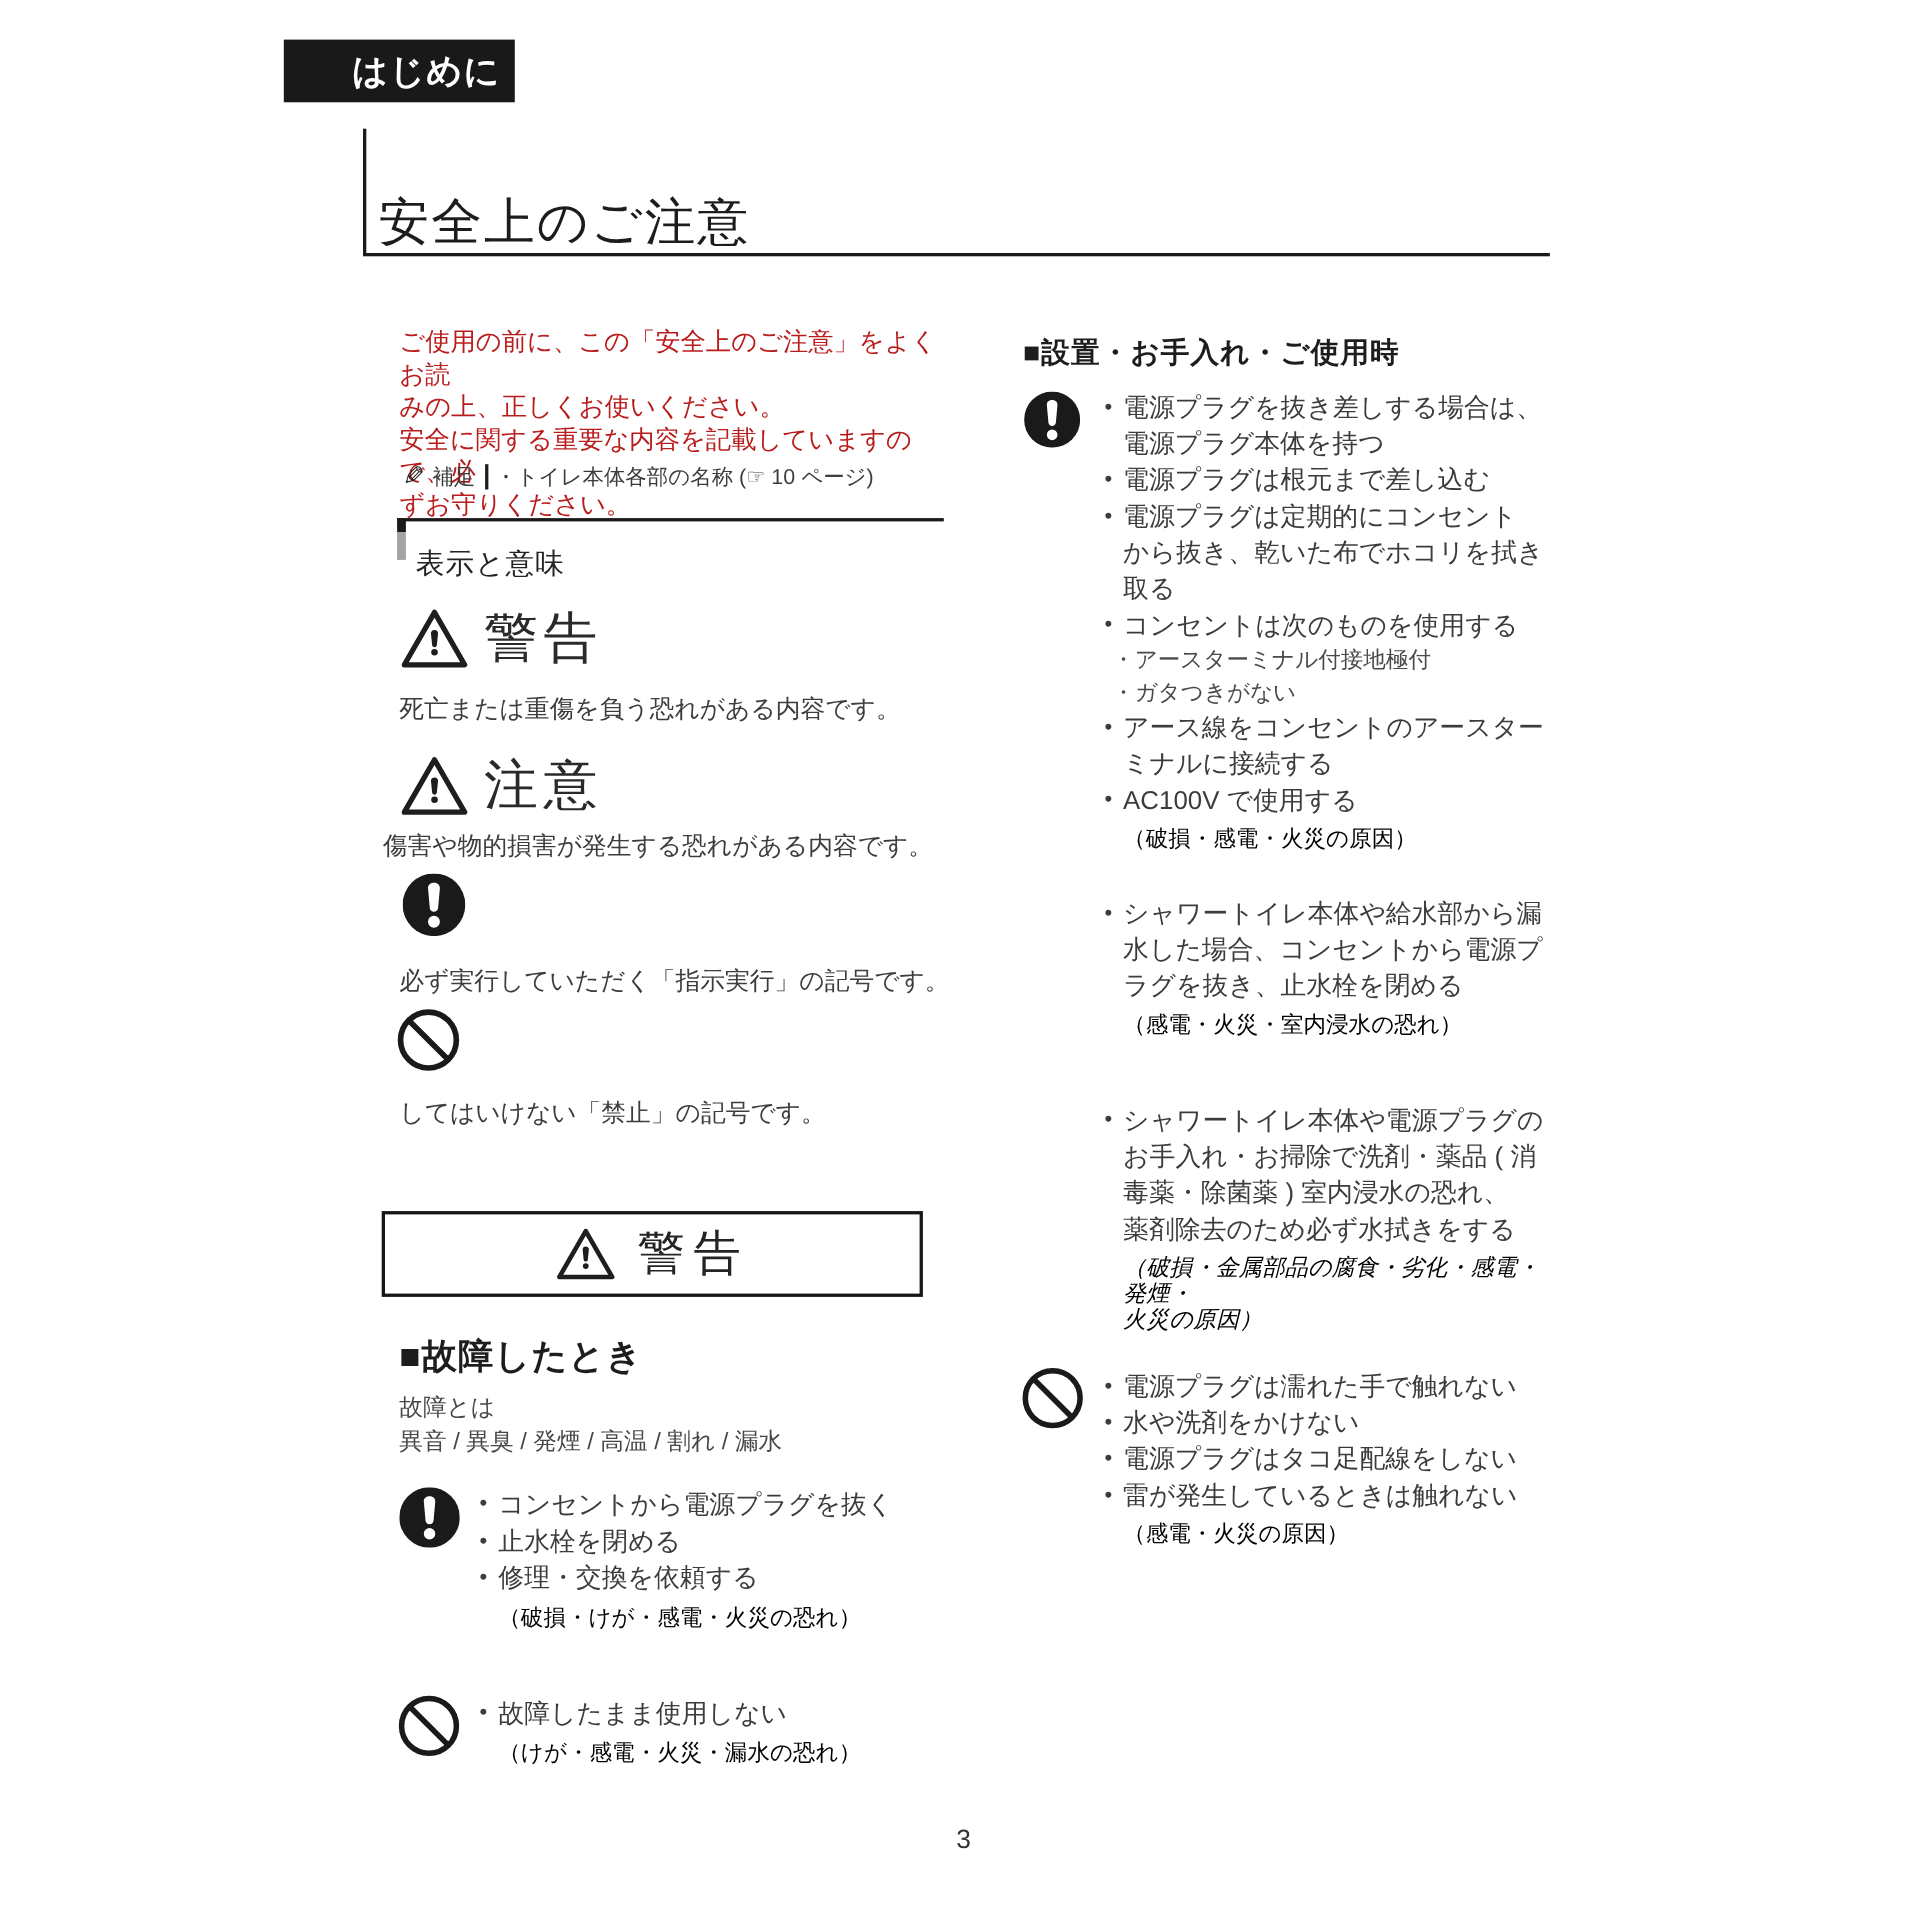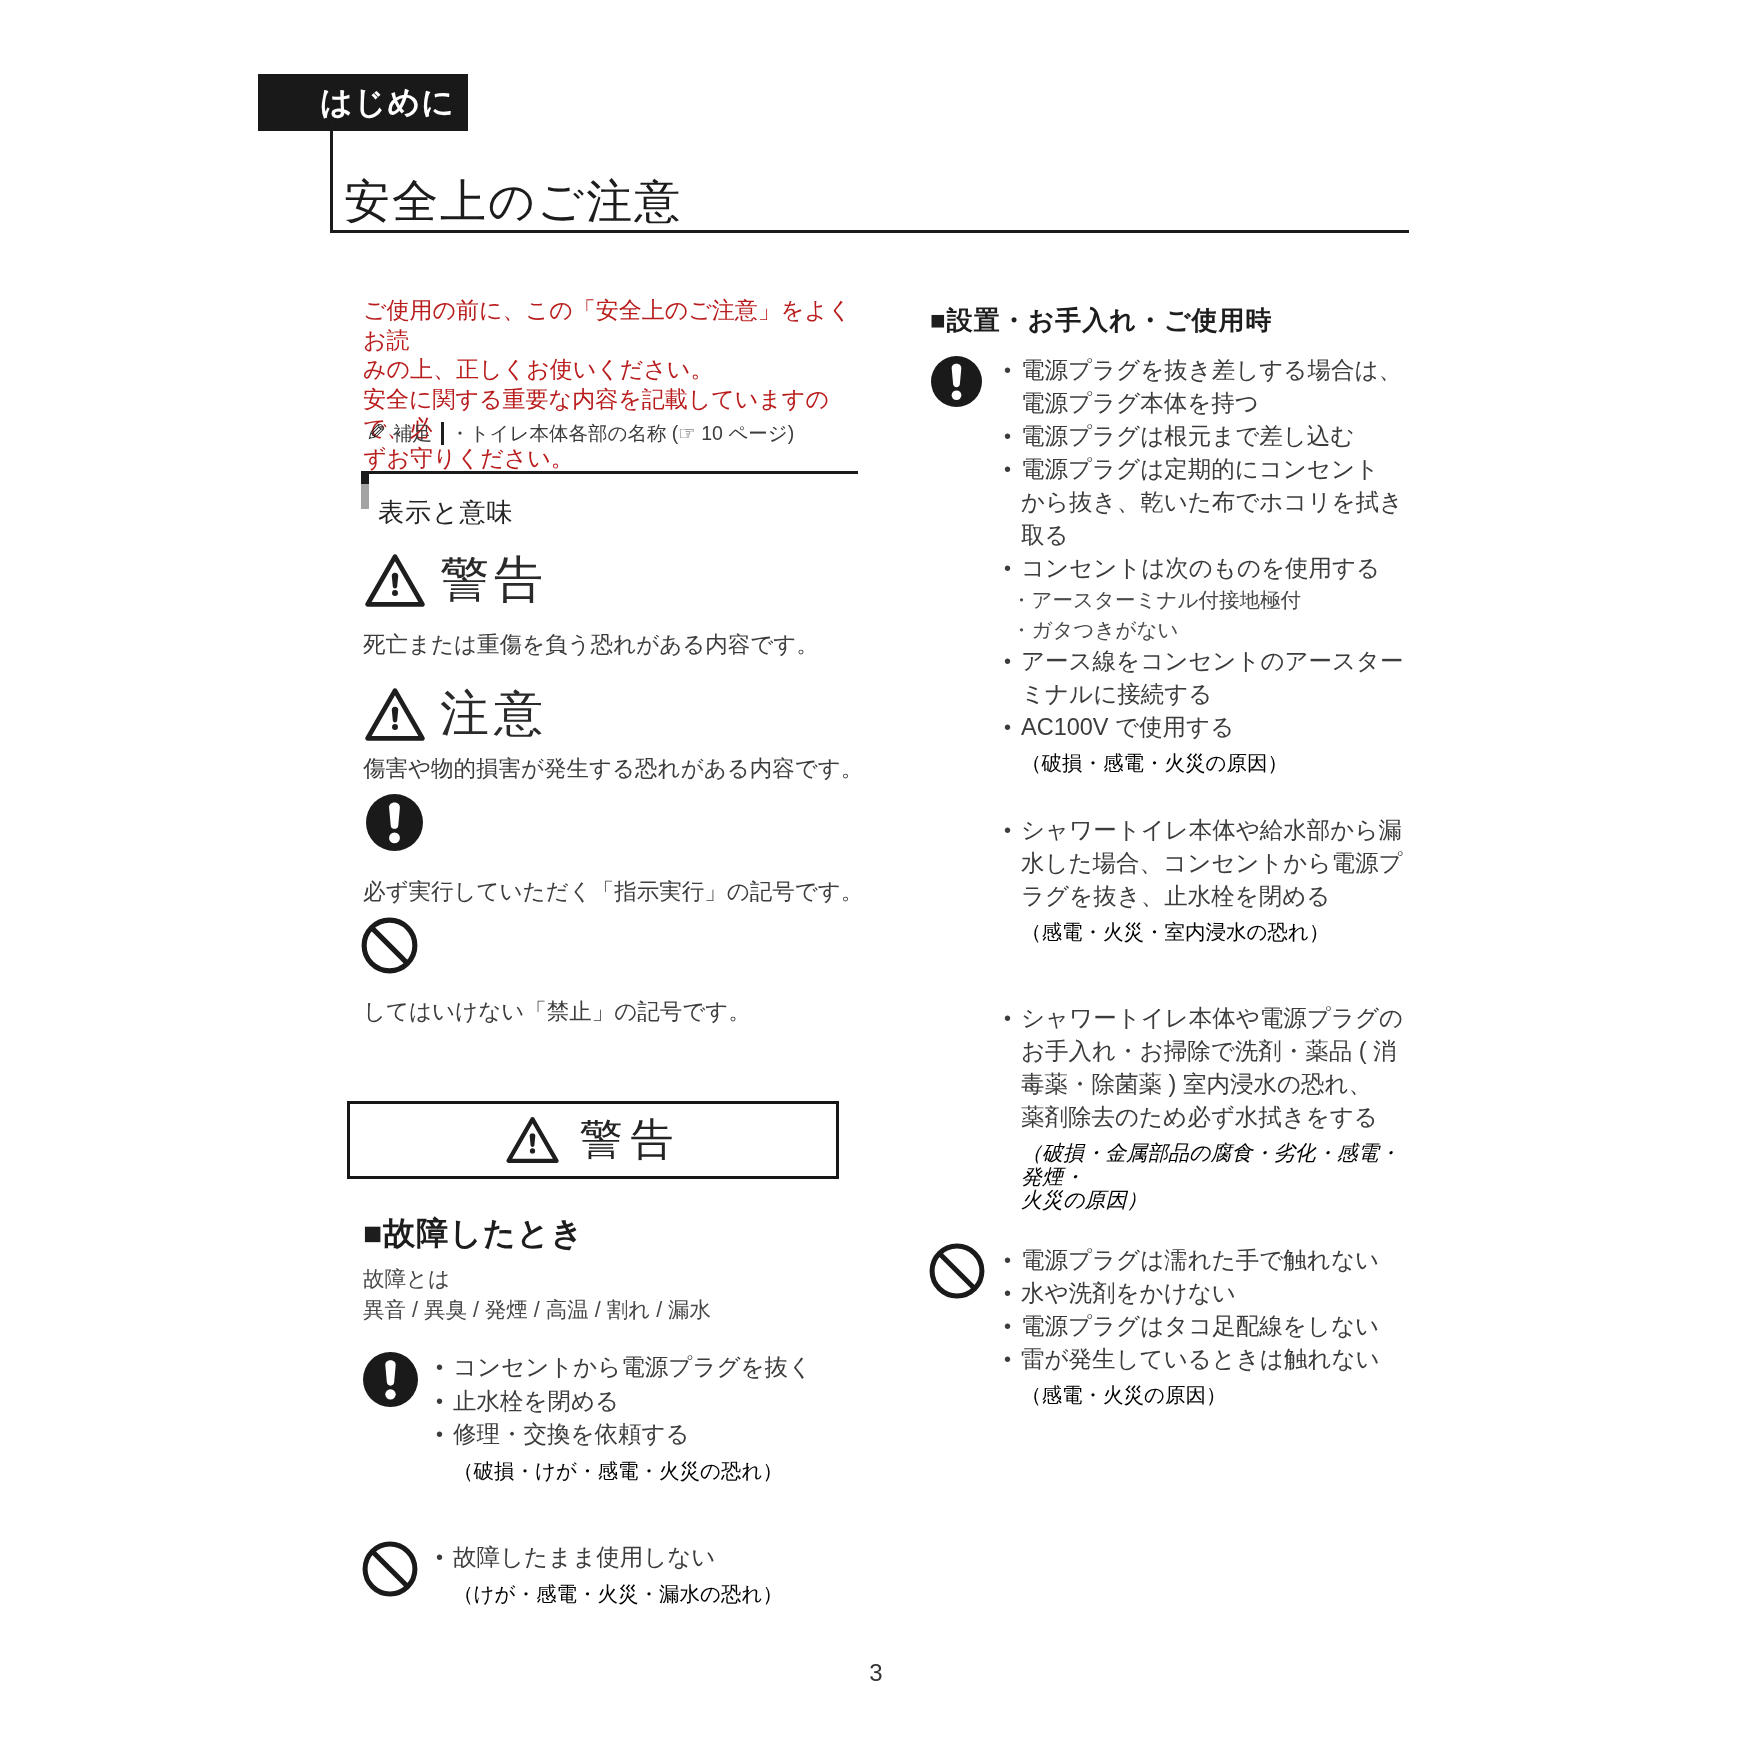--- a/index.html
+++ b/index.html
@@ -8,21 +8,20 @@
     font-family:"Liberation Sans","DejaVu Sans",sans-serif;
     color:#3a3a3a; overflow:hidden;
   }
   .abs { position:absolute; }
 
   
   .tab {
     left:258px; top:36px; width:210px; height:57px; background:#191919;
     display:flex; align-items:center; justify-content:flex-end; padding-right:13px;
     box-sizing:border-box;
-    margin-top:38px;
   }
   .tab span { color:#ffffff; font-size:32px; font-weight:bold; letter-spacing:1px; }
 
   
   .title-vline { left:330px; top:117px; width:3px; height:114px; background:#1a1a1a; }
   .page-title { left:344px; top:176px; font-size:46px; line-height:1.1; color:#1c1c1c; letter-spacing:2px; margin:0; font-weight:normal; }
   .title-hline { left:330px; top:230px; width:1079px; height:3px; background:#1a1a1a; }
 
   .pre { white-space:pre-line; }
 
@@ -111,21 +110,21 @@
   <div class="abs big-sign" style="left:364px; top:681px;">
     <span>
       <svg width="62" height="55" viewBox="0 0 104 92">
         <path d="M52 6 L98 86 L6 86 Z" fill="none" stroke="#1e1e1e" stroke-width="8" stroke-linejoin="round"></path>
         <path d="M52 33 c-3.6 0 -5.7 2.4 -5.4 5.4 l1.8 18 a3.7 3.7 0 0 0 7.2 0 l1.8 -18 c.3 -3 -1.8 -5.4 -5.4 -5.4 Z" fill="#1e1e1e"></path>
         <circle cx="52" cy="67" r="5" fill="#1e1e1e"></circle>
       </svg>
     </span>
     <span class="lbl">注意</span>
   </div>
-  <div class="abs desc" style="left:363px; top:753px;">傷害や物的損害が発生する恐れがある内容です。</div>
+  <div class="abs desc" style="left:348px; top:753px;">傷害や物的損害が発生する恐れがある内容です。</div>
 
   <div class="abs" style="left:366px; top:794px;">
     <svg width="57" height="57" viewBox="0 0 100 100">
       <circle cx="50" cy="50" r="50" fill="#1a1a1a"></circle>
       <path d="M50 15 c-6.5 0 -10 4.2 -9.4 9.6 l2.8 31 a6.7 6.7 0 0 0 13.2 0 l2.8 -31 C60 19.2 56.5 15 50 15 Z" fill="#ffffff"></path>
       <circle cx="50" cy="77" r="9.5" fill="#ffffff"></circle>
     </svg>
   </div>
   <div class="abs desc" style="left:363px; top:876px;">必ず実行していただく「指示実行」の記号です。</div>
 

